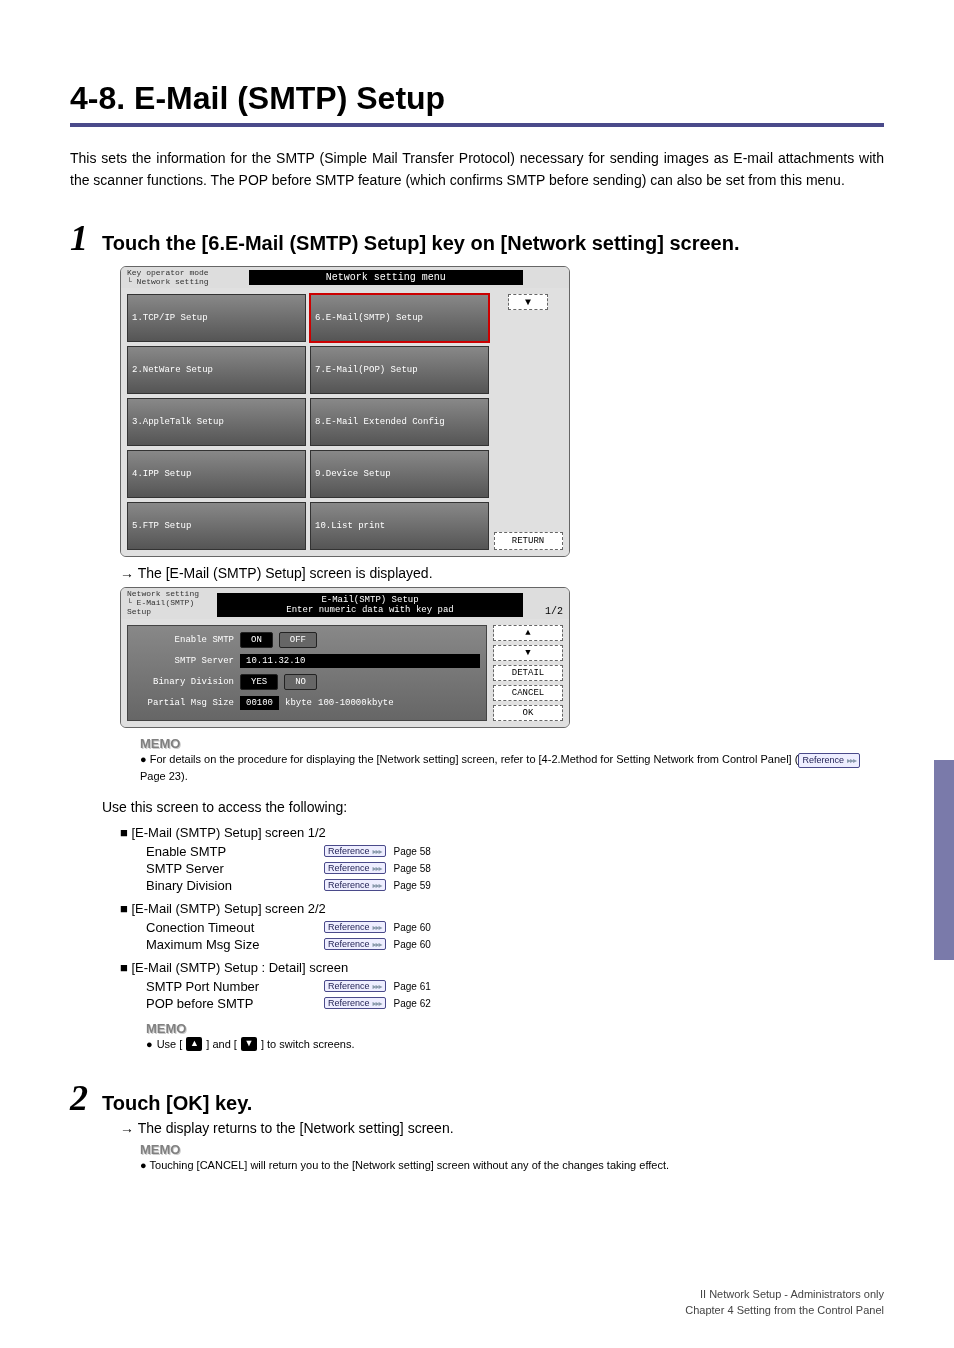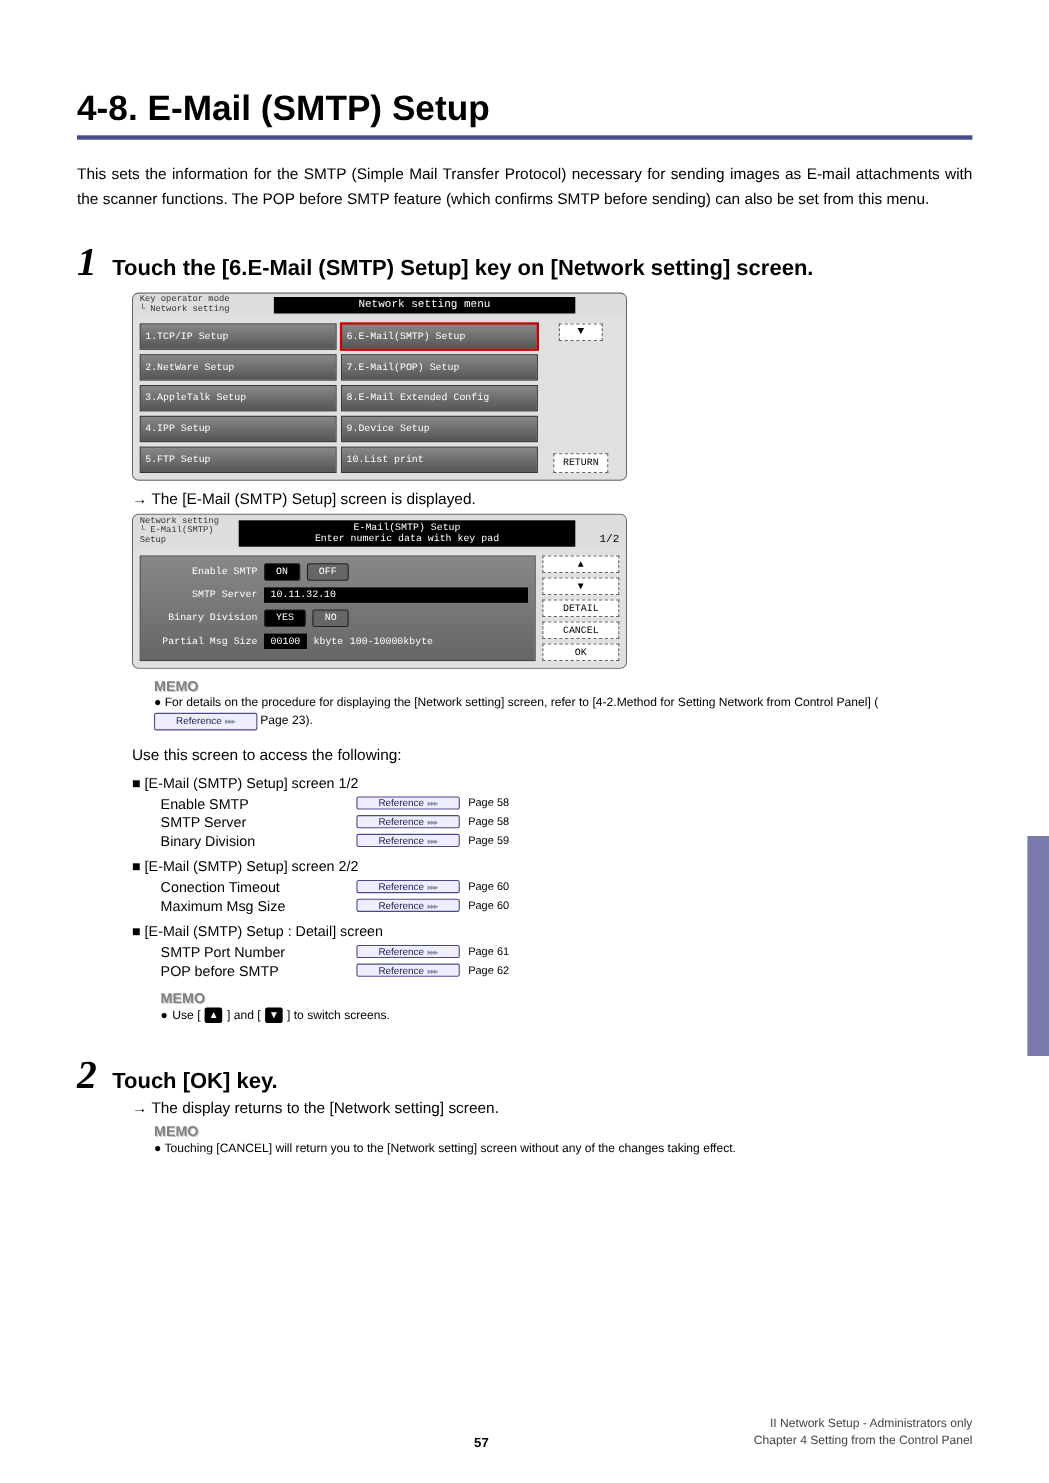--- a/index.html
+++ b/index.html
@@ -71,31 +71,31 @@
     display: flex;
     padding: 6px;
     background:#e0e0e0;
     gap:4px;
   }
   .panel1-col { display:flex; flex-direction:column; gap:4px; flex:1; }
   .menu-btn {
     background: linear-gradient(#888,#555);
     color:#fff;
     border:1px solid #333;
-    padding:6px 4px;
+    padding:18px 4px;
     font-size:9px;
     text-align:left;
   }
   .menu-btn.highlight {
     outline:2px solid #c00;
     outline-offset:-1px;
   }
   .panel1-side { width:70px; display:flex; flex-direction:column; gap:4px; align-items:center; justify-content:flex-end; }
   .side-btn {
-    width:50px; height:18px; background:#fff; border:1px dashed #666; font-size:9px; display:flex; align-items:center; justify-content:center;
+    width:69px; height:18px; background:#fff; border:1px dashed #666; font-size:9px; display:flex; align-items:center; justify-content:center;
   }
   .arrow-btn {
     width:40px; height:16px; background:#fff; border:1px dashed #666; display:flex; align-items:center; justify-content:center; font-size:10px;
   }
   .arrow-line {
     margin-left: 50px;
     font-size: 14px;
     margin-bottom: 6px;
   }
   
@@ -127,31 +127,31 @@
     margin-top:4px;
   }
   .memo-body {
     font-size: 11px;
     margin-left: 70px;
     line-height:1.5;
     margin-bottom:14px;
   }
   .subintro {
     font-size: 14px;
-    margin-left: 50px;
+    margin-left: 32px;
     margin-bottom: 10px;
   }
   .list-block { margin-left:50px; font-size:13px; }
   .list-heading { margin-top:8px; margin-bottom:4px; }
   .bullet-sq::before { content:"■ "; }
   .item-row { display:flex; align-items:center; margin-left:26px; margin-bottom:2px; gap:8px;}
   .item-name { width:170px; }
   .ref-badge {
     display:inline-flex; align-items:center; gap:3px;
-    border:1px solid #4a4a8a; background:#eef; color:#225; font-size:9px; padding:0 19px; border-radius:2px;
+    border:1px solid #4a4a8a; background:#eef; color:#225; font-size:9px; padding:0 3px; border-radius:2px;
   }
   .ref-badge::after { content:" ▸▸▸"; color:#89a; font-size:8px; letter-spacing:-1px;}
   .page-ref { font-size:10px; }
   .memo2-label {
     font-size: 13px; font-weight:bold; color:#808080; text-shadow:1px 1px 0 #ccc;
     margin-left:76px; margin-top:10px;
   }
   .memo2-body {
     font-size: 11px; margin-left:76px; line-height:1.5; display:flex; align-items:center; gap:4px;
   }
@@ -345,18 +345,17 @@
 
 <div class="memo-label">MEMO</div>
 <div class="memo-body">
   <span class="dot"></span><span>Touching [CANCEL] will return you to the [Network setting] screen without any of the changes taking effect.</span>
 </div>
 
 <div class="side-tab"></div>
 
 <div class="footer">
   <div class="footer-left"></div>
-  <div class="footer-center">57</div>
   <div class="footer-right">
     <div>II Network Setup - Administrators only</div>
     <div>Chapter 4 Setting from the Control Panel</div>
   </div>
 </div>
 
 </body></html>

